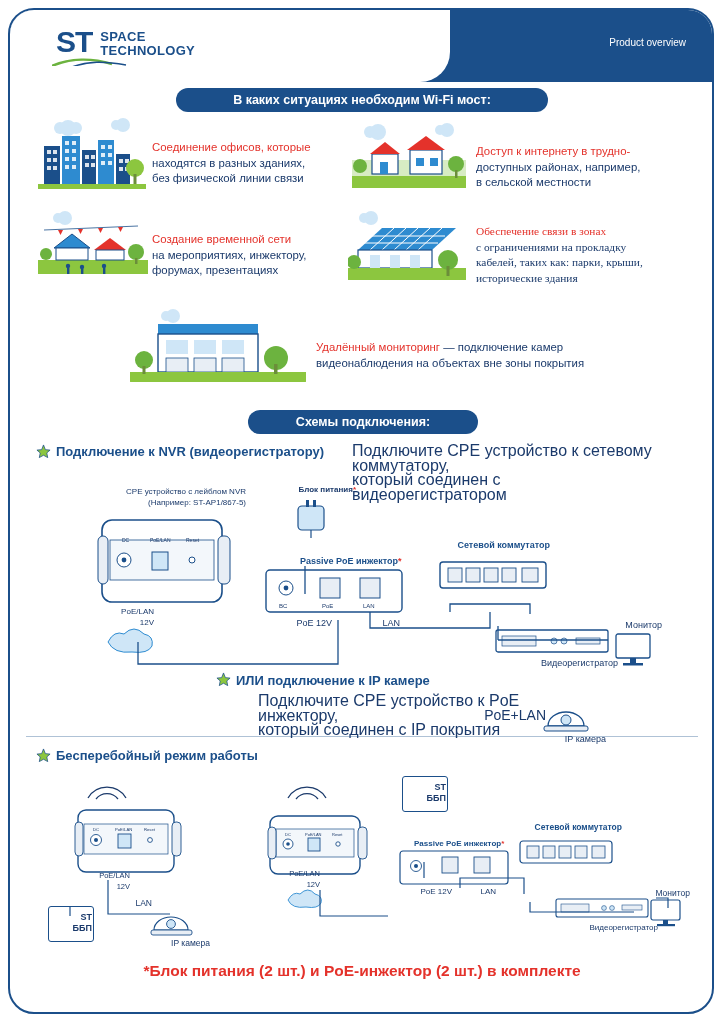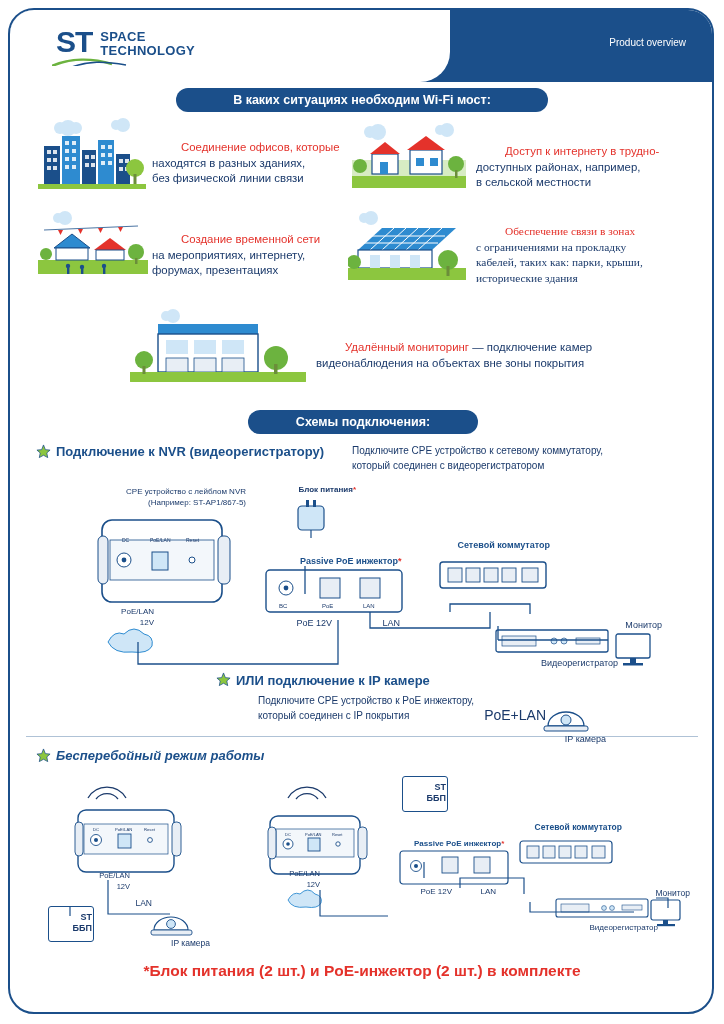--- a/index.html
+++ b/index.html
@@ -45,29 +45,29 @@
 
   .banner{
     position:absolute;background:#1b4f8a;color:#fff;border-radius:13px;
     font-size:12.5px;font-weight:bold;text-align:center;line-height:24px;height:24px;
   }
   .banner.b1{left:176px;top:88px;width:372px;}
   .banner.b2{left:248px;top:410px;width:230px;}
   .sit-text{
     position:absolute;font-size:11.4px;line-height:15.5px;color:#1b3a6b;
   }
-  .sit-text .red{color:#e4322b;margin-left:29px;}
+  .sit-text .red{color:#e4322b;}
 
   .illus{position:absolute;border-radius:3px;overflow:hidden;}
 
   .sec-title{
     position:absolute;font-size:13px;font-weight:bold;color:#1b4f8a;
   }
   .sec-note{
-    position:absolute;font-size:10px;line-height:14.5px;color:#1b3a6b;
+    position:absolute;font-size:16px;line-height:14.5px;color:#1b3a6b;
   }
   .lbl{position:absolute;font-size:8px;color:#1b3a6b;line-height:11px;text-align:right;}
   .lbl.b{font-weight:bold;}
   .lbl .red{color:#e4322b;}
   .lbl.blue{color:#1b4f8a;}
   .footer{
     position:absolute;left:0;top:962px;width:724px;text-align:center;
     color:#e4322b;font-size:15.5px;font-weight:bold;
   }
   .starline{position:absolute;}
@@ -219,21 +219,21 @@
         <circle cx="44" cy="59" r="2.2"></circle>
         <circle cx="66" cy="58" r="2.2"></circle>
       <rect x="29" y="60" width="2.4" height="6"></rect>
         <rect x="43" y="61" width="2.4" height="5"></rect>
         <rect x="65" y="60" width="2.4" height="6"></rect>
     </g>
   </svg>
 </div>
 <div class="sit-text" style="left:152px;top:232px;width:190px;">
   <span class="red">Создание временной сети</span><br>
-  <span>на мероприятиях, интернету,</span><br>
+  <span>на мероприятиях, инжектору,</span><br>
   <span>форумах, презентациях</span>
 </div>
 
 <div class="illus" style="left:348px;top:208px;width:118px;height:80px;">
   <svg width="118" height="80" viewBox="0 0 118 80">
     <rect x="0" y="0" width="118" height="80" fill="#fff"></rect>
     <circle cx="16" cy="10" r="5" fill="#cfe6f7"></circle>
       <circle cx="23" cy="10" r="7" fill="#cfe6f7"></circle>
     <g>
       <polygon points="10,42 34,20 108,20 84,42" fill="#2e8bd0"></polygon>
@@ -427,21 +427,21 @@
     <circle cx="26" cy="20" r="5" fill="#cfe6f7" stroke="#1b4f8a" stroke-width="1"></circle>
   </svg>
 </div>
 <div class="lbl" style="left:534px;top:734px;width:72px;font-size:9px;">IP камера</div>
 
 <div class="starline" style="left:36px;top:748px;">
   <svg class="star" viewBox="0 0 16 16" width="15" height="15">
     <path d="M8 1 L10 6 L15 6.5 L11.5 9.5 L12.5 14.5 L8 12 L3.5 14.5 L4.5 9.5 L1 6.5 L6 6 Z" fill="#8cc63f" stroke="#1b4f8a" stroke-width="0.8"></path>
   </svg>
 </div>
-<div class="sec-title" style="left:56px;top:748px;font-style:italic;">Бесперебойный режим работы</div>
+<div class="sec-title" style="left:56px;top:748px;">Бесперебойный режим работы</div>
 <div class="wire" style="left:26px;top:736px;width:672px;height:1px;background:#1b4f8a;opacity:.35;"></div>
 
 <div class="illus" style="left:84px;top:778px;width:46px;height:24px;">
   <svg width="46" height="24" viewBox="0 0 46 24">
     <path d="M4 20 a22 22 0 0 1 38 0" stroke="#1b3a6b" stroke-width="1.3" fill="none"></path>
     <path d="M12 21 a14 14 0 0 1 22 0" stroke="#1b3a6b" stroke-width="1.3" fill="none"></path>
   </svg>
 </div>
 <div class="illus" style="left:70px;top:804px;width:120px;height:90px;">
   <svg width="120" height="90" viewBox="0 0 120 90">

